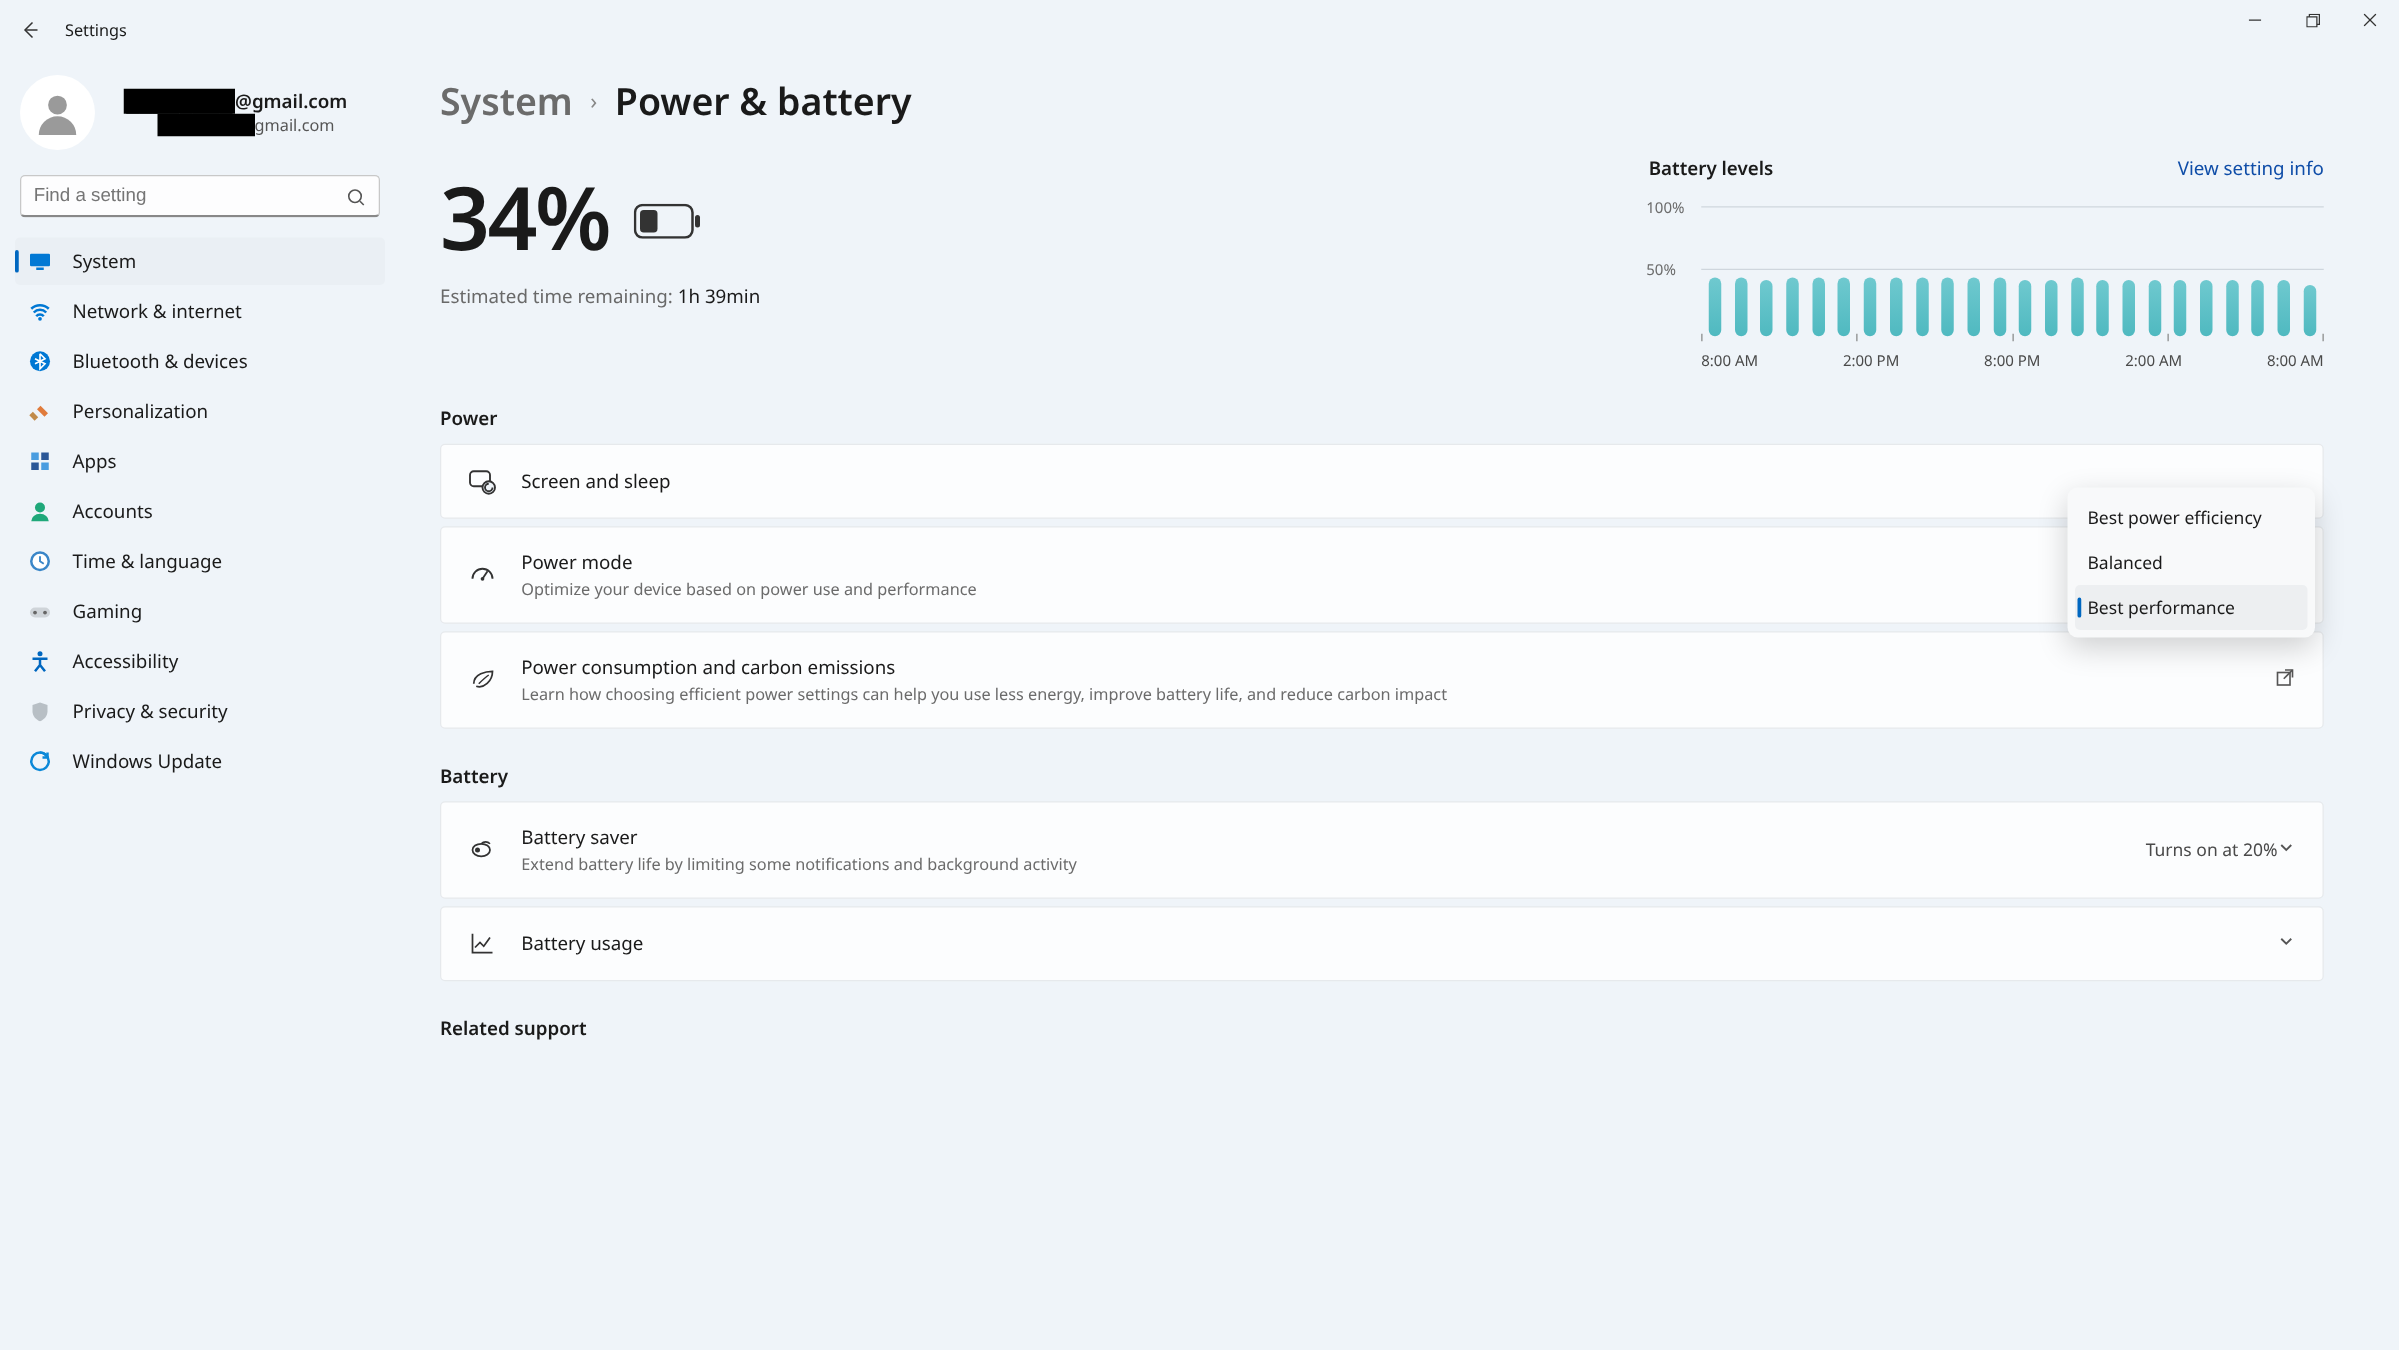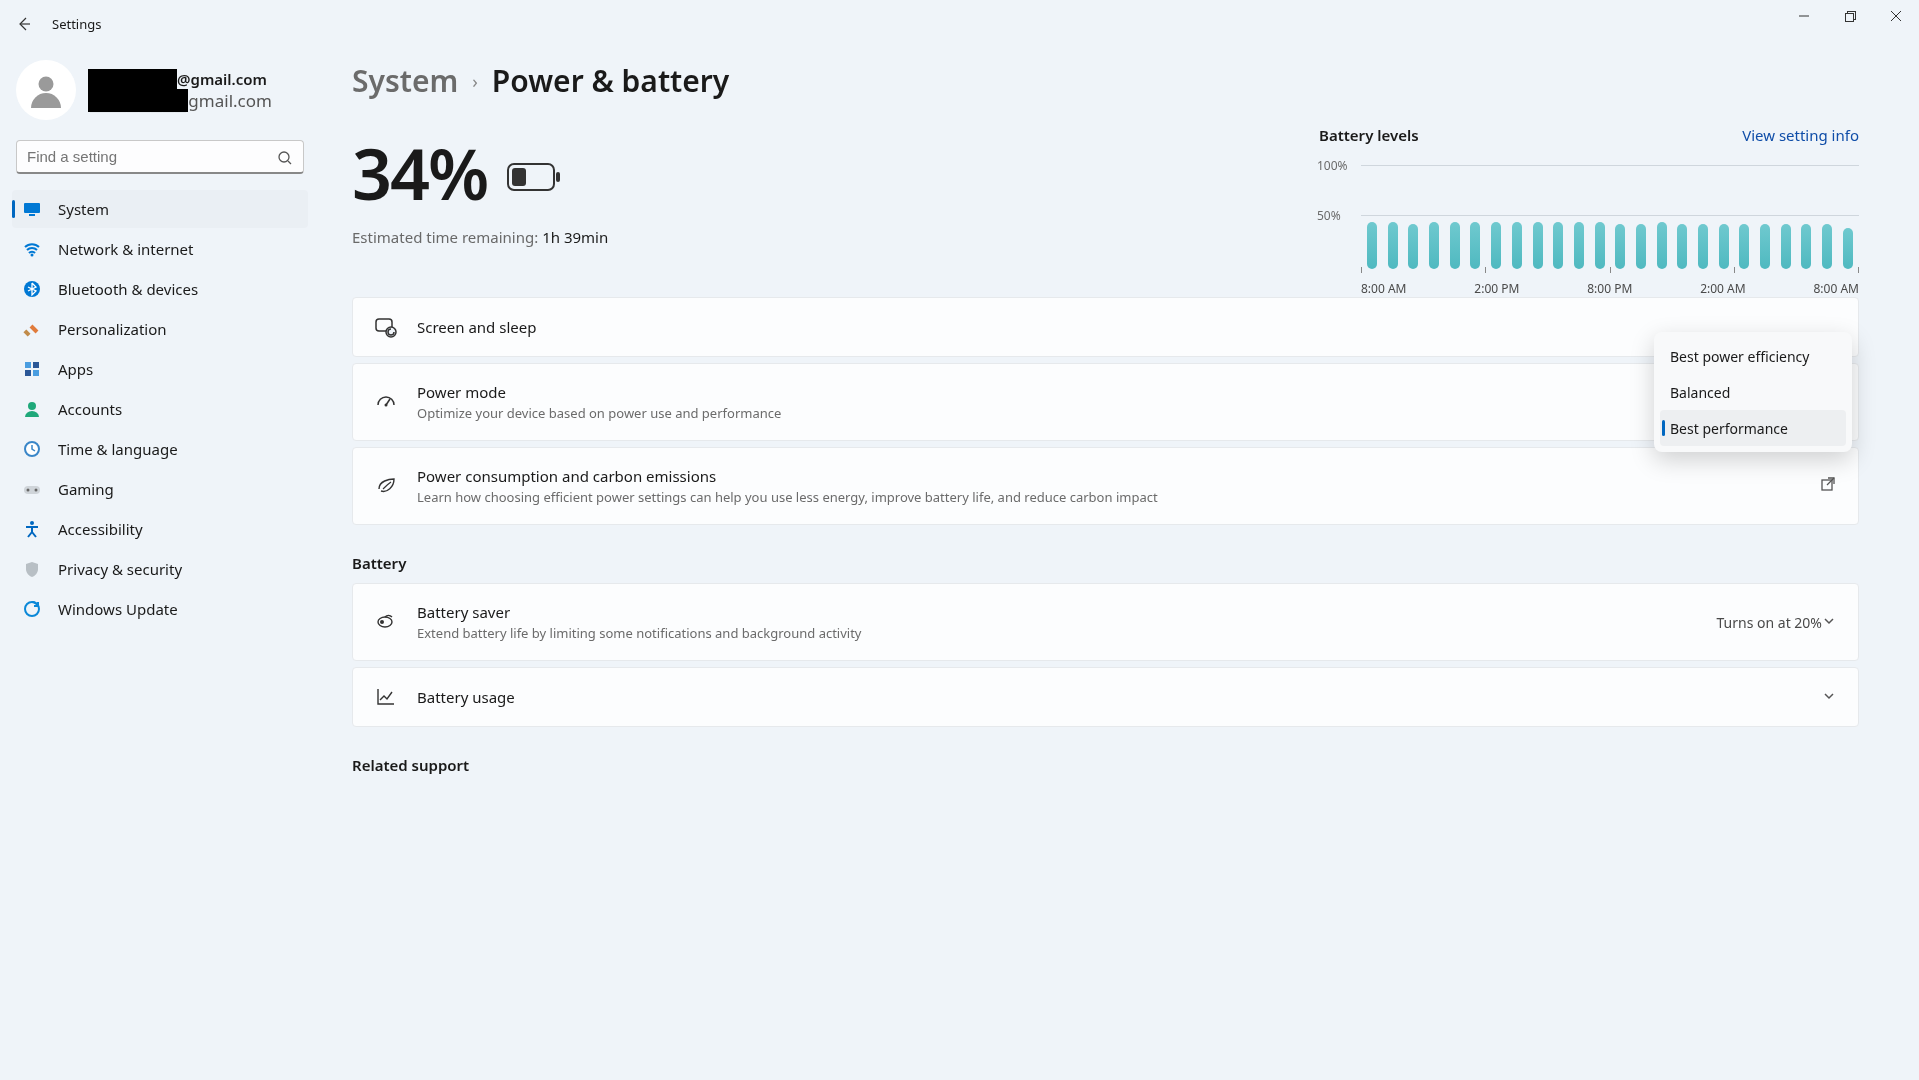--- a/index.html
+++ b/index.html
@@ -3,25 +3,25 @@
 <meta charset="utf-8">
 <style>
   * { box-sizing: border-box; margin: 0; padding: 0; }
   html, body { width: 1919px; height: 1080px; font-family: "Segoe UI", system-ui, -apple-system, sans-serif; background: #eff4f9; color: #1a1a1a; overflow: hidden; }
   .titlebar { position: absolute; top:0; left:0; right:0; height: 48px; display:flex; align-items:center; }
   .back-btn { width:48px; height:48px; display:flex; align-items:center; justify-content:center; cursor:pointer; }
   .app-title { font-size: 13px; margin-left: 4px; }
   .win-controls { position:absolute; right:0; top:0; display:flex; }
   .win-btn { width:46px; height:32px; display:flex; align-items:center; justify-content:center; cursor:pointer; }
   .sidebar { position:absolute; left:0; top:48px; width:320px; padding: 8px 0 0 0; }
-  .profile { display:flex; align-items:center; padding: 4px 16px 16px 16px; }
+  .profile { display:flex; align-items:center; padding: 4px 16px 16px 16px; gap: 11px; }
   .avatar { width:60px; height:60px; border-radius:50%; background:#fff; display:flex; align-items:center; justify-content:center; margin-right:12px; }
   .avatar svg { width:36px; height:36px; }
   .profile-name { font-size:15px; font-weight:600; }
-  .profile-email { font-size:17px; color:#555; }
+  .profile-email { font-size:13px; color:#555;margin-left:27px; }
   .search-wrap { padding: 4px 16px 12px 16px; position:relative; }
   .search { width:100%; height:34px; border:1px solid #c8c8c8; border-bottom:2px solid #888; border-radius:4px; background:#fdfdfe; padding: 0 34px 0 10px; font-size:15px; outline:none; }
   .search-icon { position:absolute; right:28px; top:12px; color:#555; }
   .nav { padding: 4px 12px; }
   .nav-item { height:38px; display:flex; align-items:center; border-radius:4px; padding:0 10px; cursor:pointer; font-size:15px; position:relative; margin-bottom:2px;}
   .nav-item.selected { background:#eaeff4; }
   .nav-item.selected::before { content:""; position:absolute; left:0; top:10px; bottom:10px; width:3px; background:#0067c0; border-radius:2px; }
   .nav-icon { width:20px; height:20px; margin-right:16px; display:flex; align-items:center; justify-content:center; }
   .main { position:absolute; left:352px; top:48px; right:60px; bottom:0; padding-top:12px; }
   .breadcrumb { display:flex; align-items:center; gap:14px; margin-bottom:4px; }
@@ -291,20 +291,21 @@
             <span>8:00 AM</span>
             <span>2:00 PM</span>
             <span>8:00 PM</span>
             <span>2:00 AM</span>
             <span>8:00 AM</span>
           </div>
       </div>
     </div>
   </div>
 
+  <div class="section-label">Power</div>
 
   <div class="card">
     <div class="card-icon">
       <svg width="22" height="22" viewBox="0 0 22 22">
           <rect x="1" y="3" width="16" height="12" rx="3" stroke="#333" fill="none" stroke-width="1.5"></rect>
           <circle cx="16" cy="16" r="5" fill="#eff4f9" stroke="#333" stroke-width="1.5"></circle>
           <path d="M16 13 a3 3 0 1 0 3 3" stroke="#333" fill="none" stroke-width="1.5"></path>
         </svg>
     </div>
     <div>

